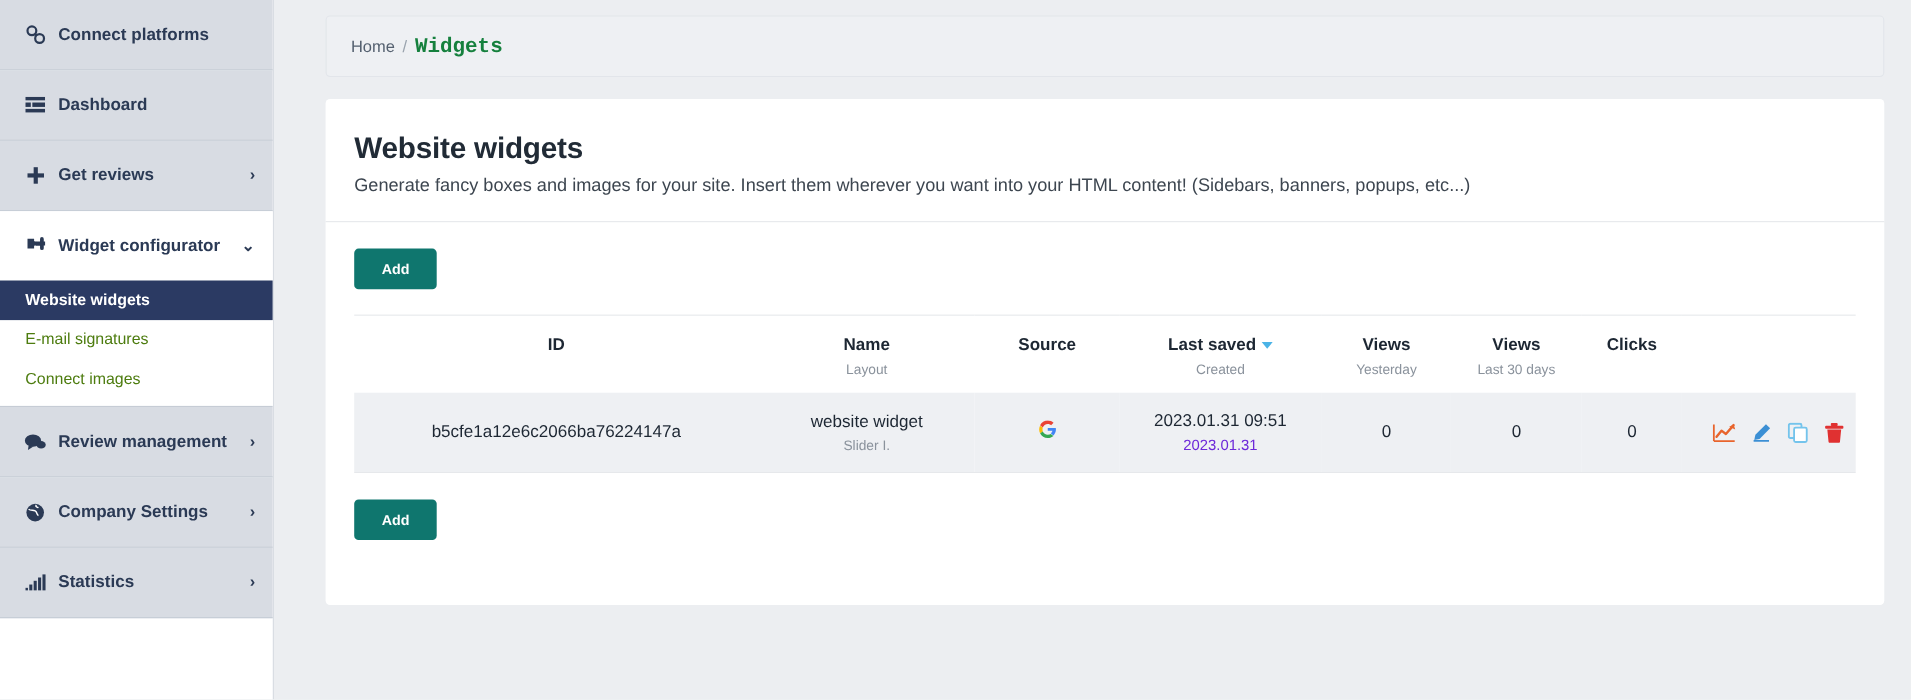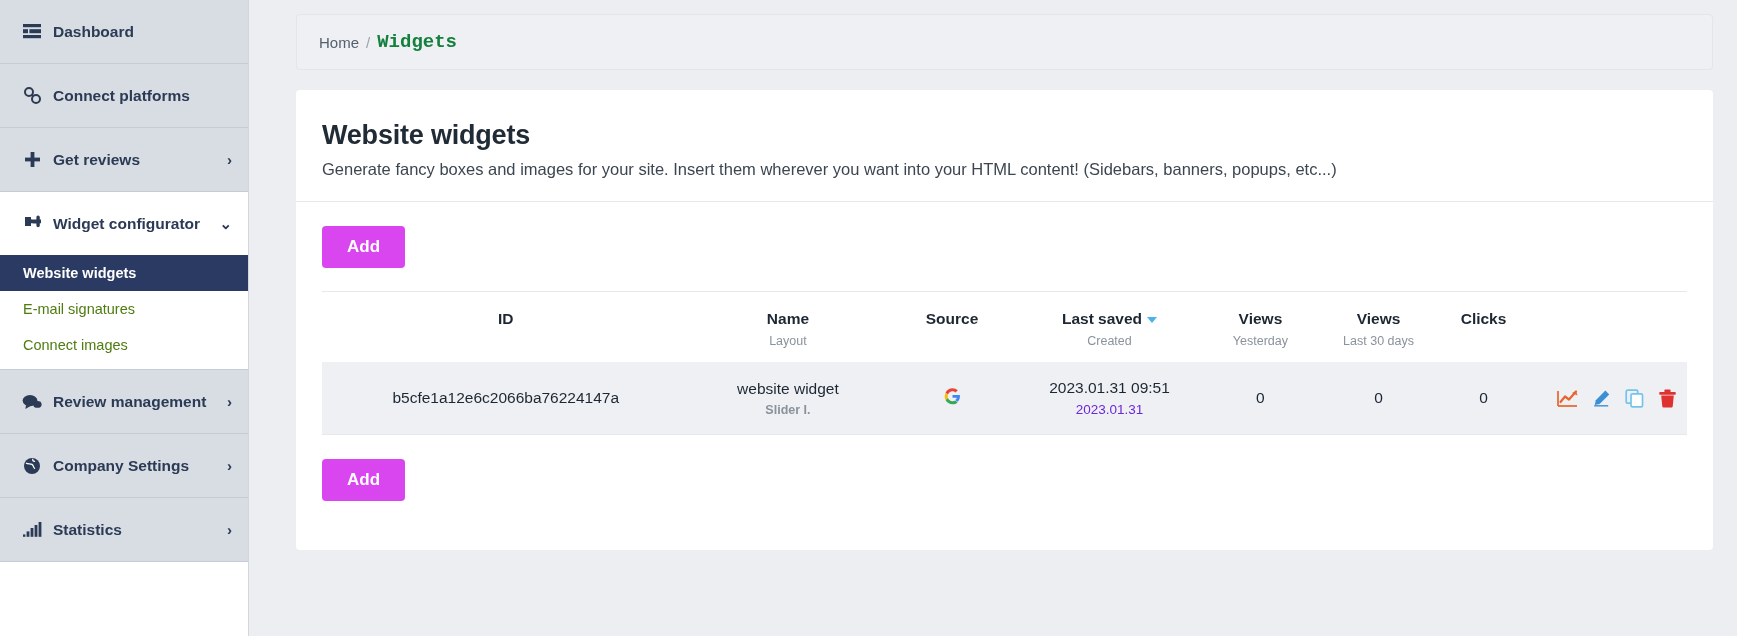--- a/index.html
+++ b/index.html
@@ -101,23 +101,23 @@
   }
   .panel .desc {
     font-size: 16.5px;
     color: #3d4650;
     margin-bottom: 22px;
   }
   .panel-divider { height: 1px; background: #e6e8eb; margin: 0 -26px 24px -26px; }
 
   .btn-add {
     display: inline-block;
-    background: #d946ef;
+    background: #0f766e;
     color: #ffffff;
-    font-size: 17px;
+    font-size: 13px;
     font-weight: bold;
     border: none;
     border-radius: 4px;
     padding: 11px 25px;
     cursor: pointer;
   }
 
   table.widgets {
     width: 100%;
     border-collapse: collapse;
@@ -157,21 +157,20 @@
     font-size: 15.5px;
     color: #1d2733;
     text-align: center;
     vertical-align: middle;
   }
   td.cell-name .sub-name {
     display: block;
     font-size: 12.5px;
     color: #8a929c;
     margin-top: 5px;
-    font-weight: bold;
   }
   td .date-sub {
     display: block;
     font-size: 13.5px;
     color: #6d28d9;
     margin-top: 5px;
   }
   .actions { display: flex; align-items: center; justify-content: flex-end; gap: 14px; padding-right: 6px; }
   .act { cursor: pointer; display: inline-flex; line-height: 0; }
 
@@ -181,41 +180,41 @@
 </head>
 <body>
 
 <div class="app">
 
   <nav class="sidebar">
 
     <div class="nav-group">
       <div class="nav-item">
         <span class="ic">
+          <svg width="19" height="19" viewBox="0 0 19 19">
+              <circle cx="6" cy="6" r="4" fill="none" stroke="#2b3a55" stroke-width="2"></circle>
+              <circle cx="13" cy="13" r="4" fill="none" stroke="#2b3a55" stroke-width="2"></circle>
+              <line x1="8.5" y1="8.5" x2="10.5" y2="10.5" stroke="#2b3a55" stroke-width="2"></line>
+            </svg>
+        </span>
+        <span class="lbl">Connect platforms</span>
+      </div>
+    </div>
+
+    <div class="nav-group">
+      <div class="nav-item">
+        <span class="ic">
           <svg width="18" height="15" viewBox="0 0 18 15">
               <rect x="0" y="0" width="18" height="3.2" fill="#2b3a55"></rect>
               <rect x="0" y="5.2" width="5" height="4" fill="#2b3a55"></rect>
               <rect x="6.4" y="5.2" width="11.6" height="4" fill="#2b3a55"></rect>
               <rect x="0" y="11" width="18" height="3.2" fill="#2b3a55"></rect>
             </svg>
         </span>
         <span class="lbl">Dashboard</span>
-      </div>
-    </div>
-
-    <div class="nav-group">
-      <div class="nav-item">
-        <span class="ic">
-          <svg width="19" height="19" viewBox="0 0 19 19">
-              <circle cx="6" cy="6" r="4" fill="none" stroke="#2b3a55" stroke-width="2"></circle>
-              <circle cx="13" cy="13" r="4" fill="none" stroke="#2b3a55" stroke-width="2"></circle>
-              <line x1="8.5" y1="8.5" x2="10.5" y2="10.5" stroke="#2b3a55" stroke-width="2"></line>
-            </svg>
-        </span>
-        <span class="lbl">Connect platforms</span>
       </div>
     </div>
 
     <div class="nav-group">
       <div class="nav-item">
         <span class="ic">
           <svg width="17" height="17" viewBox="0 0 17 17">
               <rect x="6.6" y="1" width="3.8" height="15" fill="#2b3a55"></rect>
               <rect x="1" y="6.6" width="15" height="3.8" fill="#2b3a55"></rect>
             </svg>

